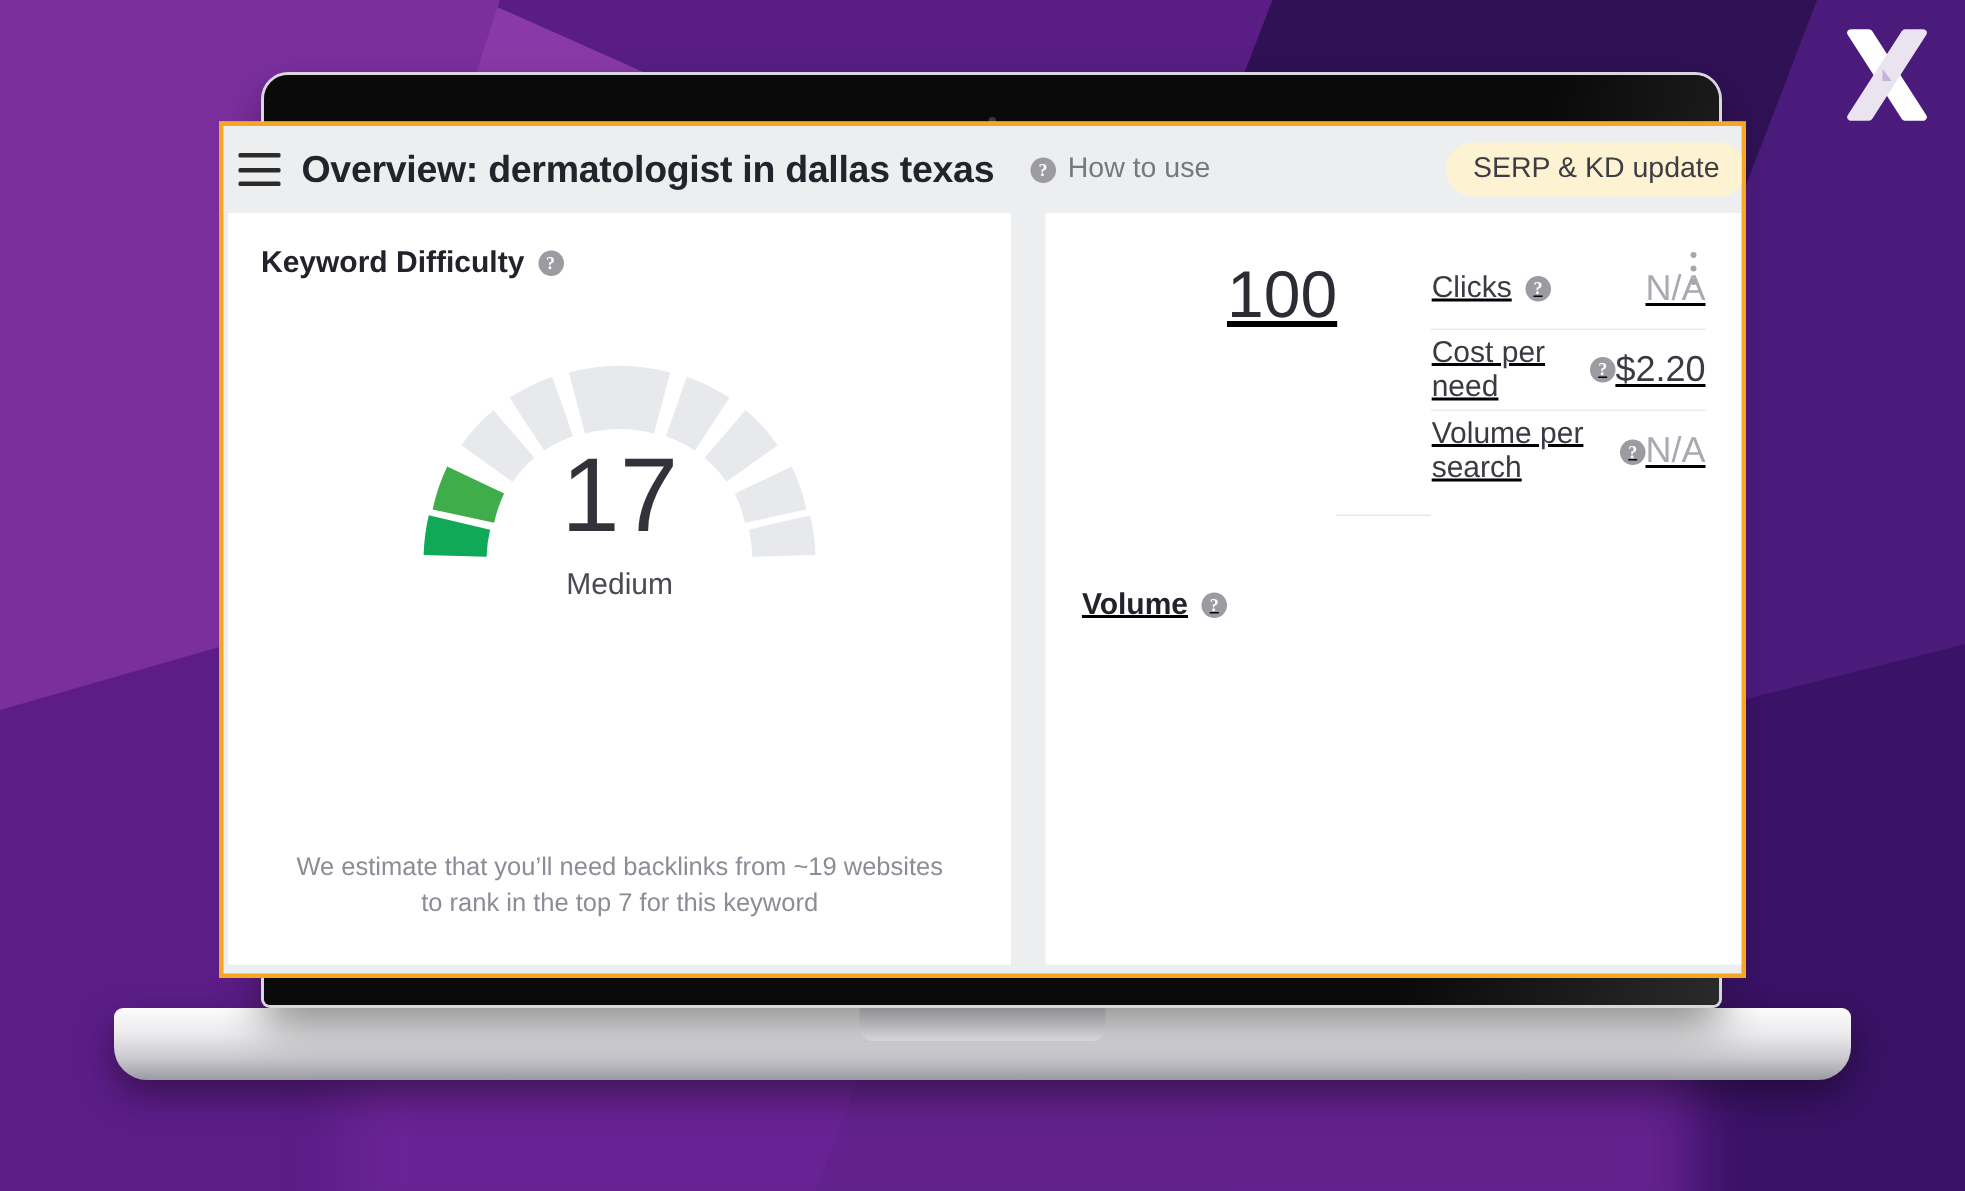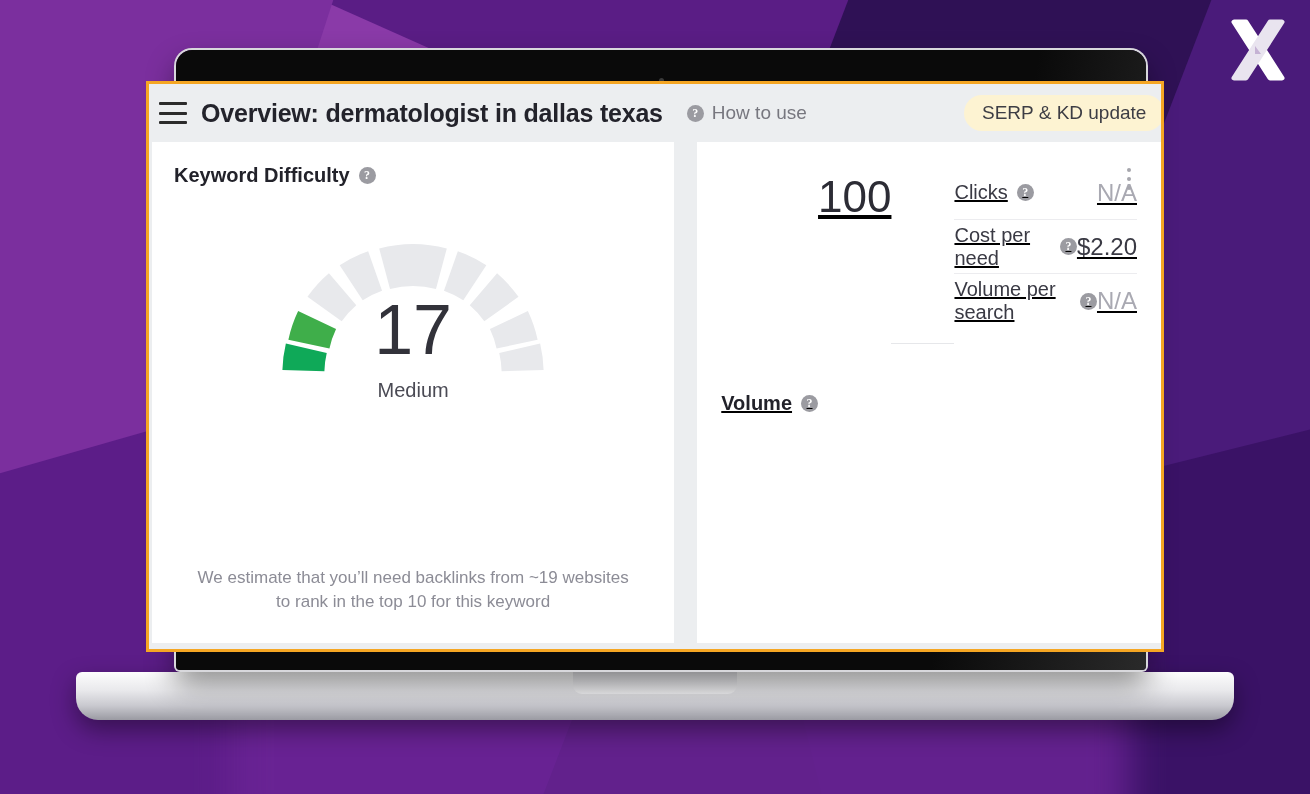--- a/index.html
+++ b/index.html
@@ -382,21 +382,21 @@
               <path d="M 187.9 52.0 A 110 110 0 0 1 211.8 63.8" stroke="#e8e9ec"></path>
               <path d="M 220.4 70.3 A 110 110 0 0 1 238.4 90.0" stroke="#e8e9ec"></path>
               <path d="M 245.9 101.0 A 110 110 0 0 1 254.1 125.1" stroke="#e8e9ec"></path>
               <path d="M 256.7 129.3 A 110 110 0 0 1 259.6 151.6" stroke="#e8e9ec"></path>
             </g>
           </svg>
           <div id="gauge-value">17</div>
           <div id="gauge-label">Medium</div>
         </div>
 
-        <div id="kd-footnote">We estimate that you’ll need backlinks from ~19 websites to rank in the top 10 for this keyword</div>
+        <div id="kd-footnote">We estimate that you’ll need backlinks from ~19 websites to rank in the top 7 for this keyword</div>
       </div>
 
       <div class="card" id="card-vol">
         <div class="card-title">
           <span>Volume</span>
           <span class="qmark">?</span>
         </div>
         <div class="dots-menu">
           <i></i>
             <i></i>

